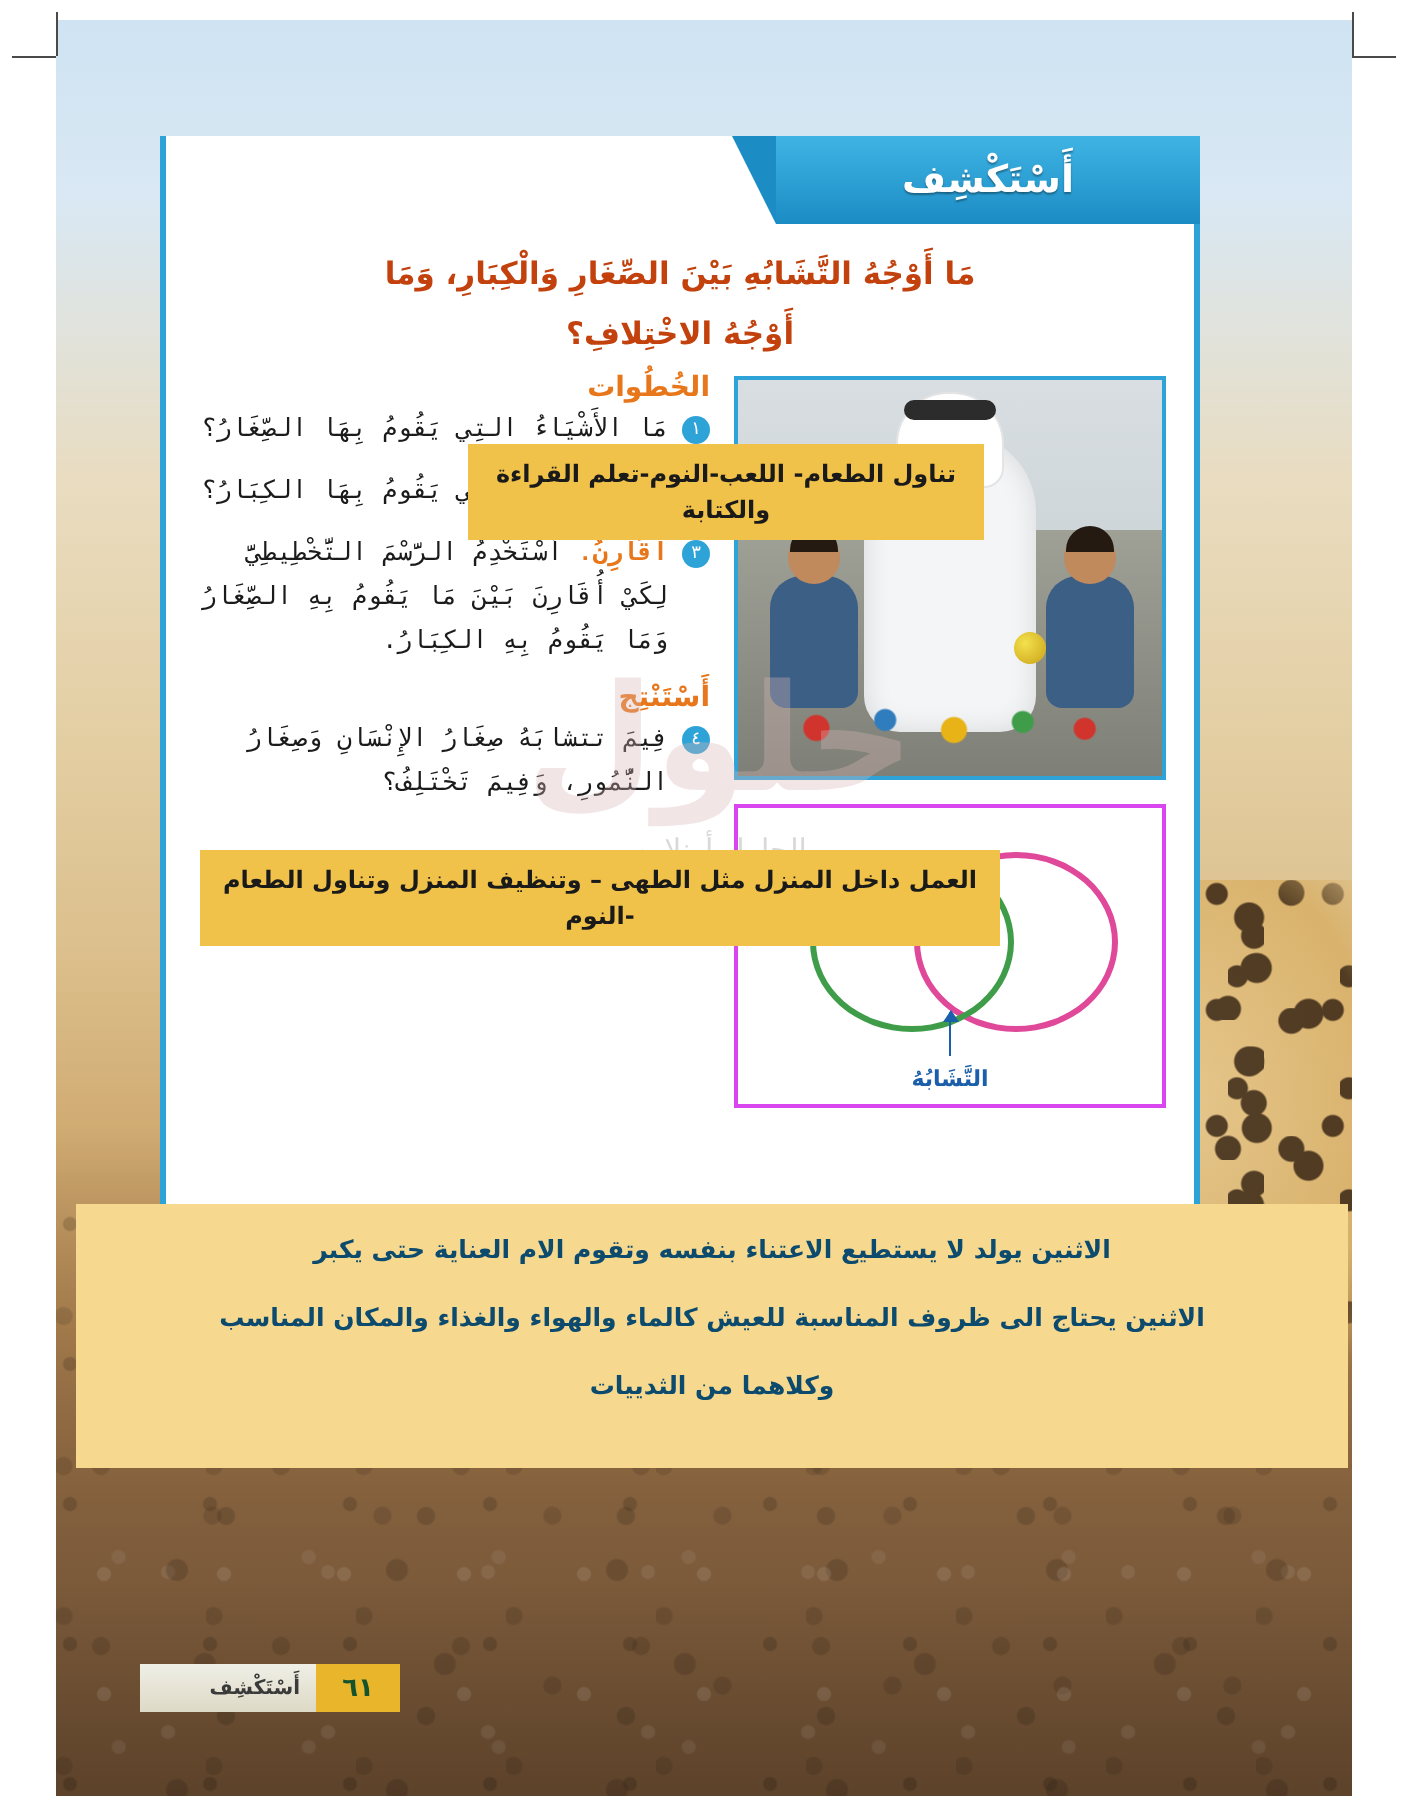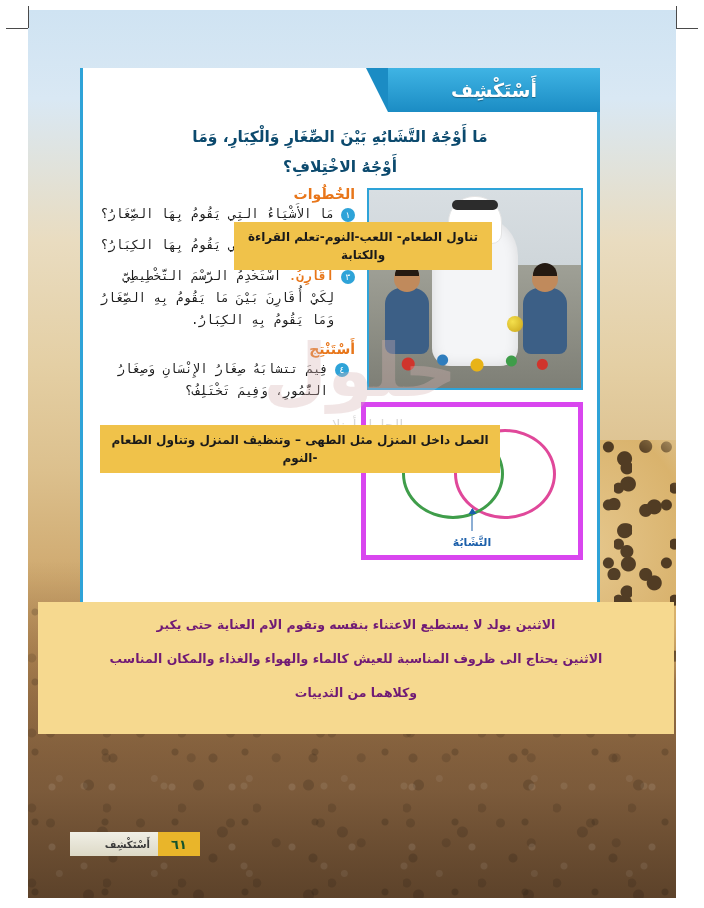--- a/index.html
+++ b/index.html
@@ -127,21 +127,21 @@
   }
   .hdr-sub{
     color:#ffffff;font-size:12px;font-weight:bold;
     padding-right:14px;
     text-shadow:0 1px 1px rgba(0,0,0,.25);
   }
 
   
   .big-q{
     text-align:center;
-    color:#0c4a6e;
+    color:#c2410c;
     font-weight:bold;
     font-size:15.5px;
     line-height:30px;
     margin:6px 0 4px;
   }
 
   
   .sec-label{
     color:#e8761a;font-weight:bold;font-size:14px;
     margin:4px 0 2px;
@@ -218,21 +218,21 @@
   .kp-ball{
     position:absolute;bottom:56px;right:58px;width:16px;height:16px;border-radius:50%;
     background:radial-gradient(circle at 35% 35%, #f4e04d, #c9a318);
   }
 
   
   .venn-box{
     float:right;clear:right;
     width:212px;height:148px;
     margin:6px 0 6px 12px;
-    border:5px solid #d946ef;
+    border:2px solid #d946ef;
     position:relative;background:#ffffff;
   }
   .venn-c{
     position:absolute;top:22px;width:96px;height:84px;border-radius:50%;
     border:3px solid #3f9d4a;
   }
   .venn-c.a{right:22px;border-color:#e0489a;}
   .venn-c.b{right:74px;border-color:#3f9d4a;}
   .venn-cap{
     position:absolute;bottom:6px;left:0;right:0;text-align:center;
@@ -287,21 +287,21 @@
     position:absolute;left:38px;top:602px;width:636px;
     background:#f6d98f;
     padding:12px 16px 18px;
     box-sizing:border-box;
     z-index:4;
   }
   .ap-title{
     text-align:center;font-weight:bold;font-size:14px;color:#111;margin-bottom:12px;
   }
   .ap-line{
-    text-align:center;font-weight:bold;font-size:12.5px;color:#701a75;
+    text-align:center;font-weight:bold;font-size:12.5px;color:#0c4a6e;
     line-height:22px;margin-bottom:12px;
   }
 
   
   .footer{
     position:absolute;left:70px;top:832px;width:130px;height:24px;z-index:7;
     background:linear-gradient(#f0efe6,#ddd9c6);
     display:flex;align-items:center;
   }
   .pg-num{

